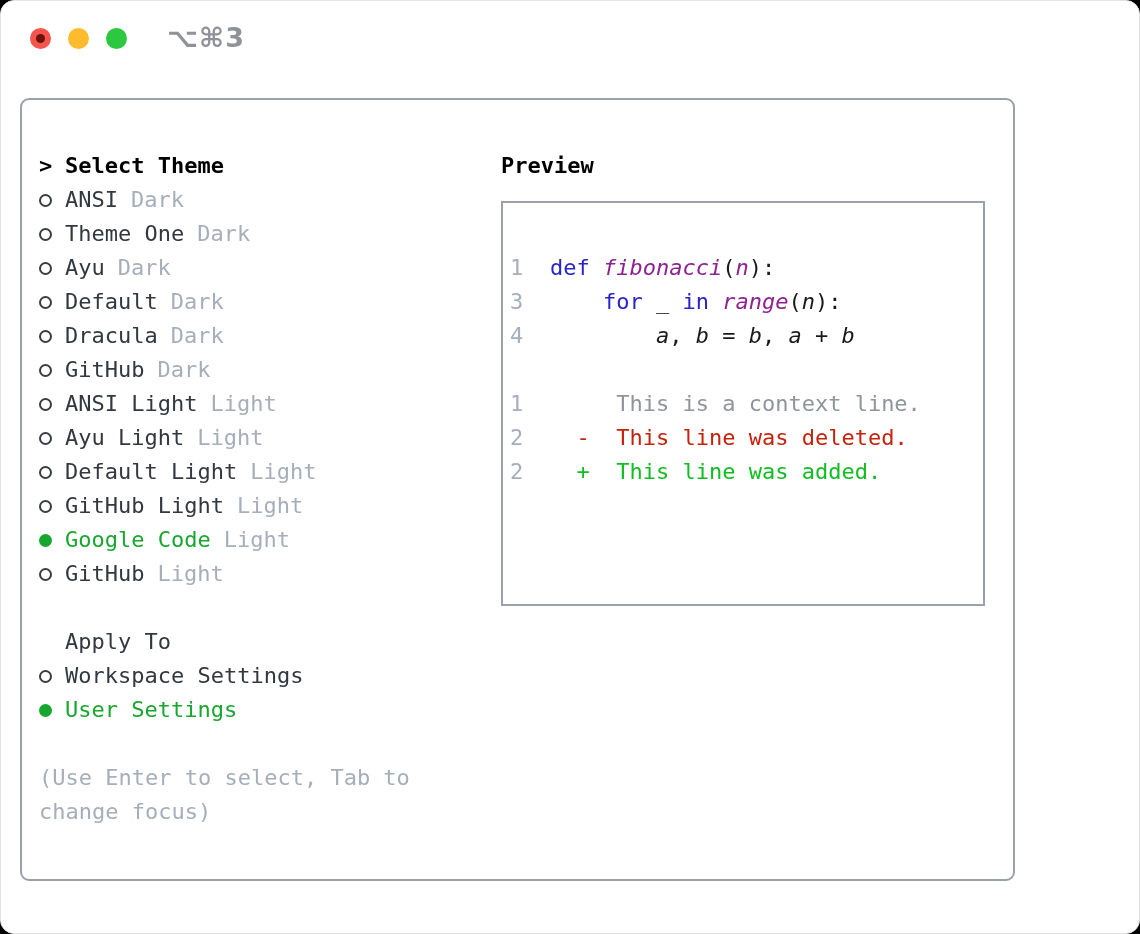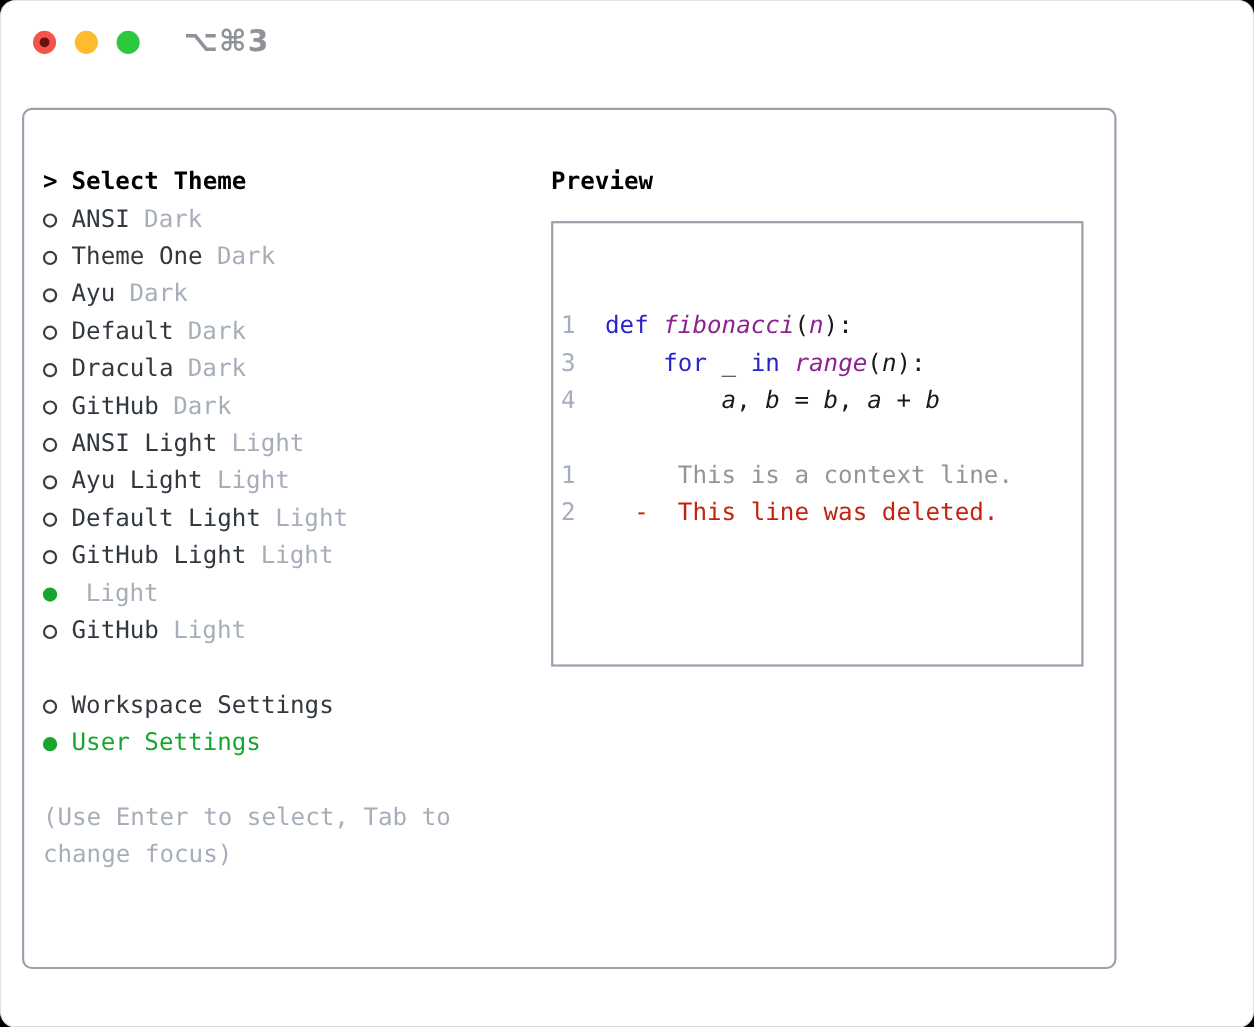--- a/index.html
+++ b/index.html
@@ -32,21 +32,21 @@
   .circle.on{background:var(--accent-green);border-color:var(--accent-green);}
   .label{color:var(--text-dark);}
   .label.sel{color:var(--accent-green);}
   .label.hdr{color:#000;font-weight:bold;}
   .variant{color:var(--muted-gray);margin-left:13px;}
   .spacer{height:34px;}
   .help{color:var(--muted-gray);width:30ch;white-space:normal;}
   
   .preview-title{position:absolute;left:479px;top:49px;height:34px;line-height:34px;font-weight:bold;color:#000;}
   .preview-box{position:absolute;left:479px;top:101px;width:484px;height:405px;border:2px solid var(--border-gray);background:#fff;overflow:hidden;}
-  .code{padding:48px 0 0 7px;margin-top:29px;}
+  .code{padding:48px 0 0 7px;}
   .code-row{height:34px;line-height:34px;white-space:pre;color:#1a1a1a;}
   .lnum{display:inline-block;width:40px;color:var(--line-number-gray);}
   .kw{color:var(--keyword-blue);}
   .fn{color:var(--function-purple);font-style:italic;}
   .pm{color:var(--function-purple);font-style:italic;}
   .id{font-style:italic;color:#1a1a1a;}
   .lit{color:var(--literal-teal);}
   .pl{color:#1a1a1a;}
   .ctx{color:var(--context-gray);}
   .del{color:var(--deleted-red);text-align:center;}
@@ -75,37 +75,42 @@
           <div class="trow"><span class="marker"><span class="circle"></span></span><span class="label">ANSI</span><span class="variant">Dark</span></div>
           <div class="trow"><span class="marker"><span class="circle"></span></span><span class="label">Theme One</span><span class="variant">Dark</span></div>
           <div class="trow"><span class="marker"><span class="circle"></span></span><span class="label">Ayu</span><span class="variant">Dark</span></div>
           <div class="trow"><span class="marker"><span class="circle"></span></span><span class="label">Default</span><span class="variant">Dark</span></div>
           <div class="trow"><span class="marker"><span class="circle"></span></span><span class="label">Dracula</span><span class="variant">Dark</span></div>
           <div class="trow"><span class="marker"><span class="circle"></span></span><span class="label">GitHub</span><span class="variant">Dark</span></div>
           <div class="trow"><span class="marker"><span class="circle"></span></span><span class="label">ANSI Light</span><span class="variant">Light</span></div>
           <div class="trow"><span class="marker"><span class="circle"></span></span><span class="label">Ayu Light</span><span class="variant">Light</span></div>
           <div class="trow"><span class="marker"><span class="circle"></span></span><span class="label">Default Light</span><span class="variant">Light</span></div>
           <div class="trow"><span class="marker"><span class="circle"></span></span><span class="label">GitHub Light</span><span class="variant">Light</span></div>
-          <div class="trow"><span class="marker"><span class="circle on"></span></span><span class="variant">Light</span></div>
+          <div class="trow"><span class="marker"><span class="circle on"></span></span><span class="label sel">Google Code</span><span class="variant">Light</span></div>
           <div class="trow"><span class="marker"><span class="circle"></span></span><span class="label">GitHub</span><span class="variant">Light</span></div>
         </div>
       <div class="spacer"></div>
+      <div class="trow">
+        <span class="marker"></span>
+        <span class="label">Apply To</span>
+      </div>
       <div>
           <div class="trow"><span class="marker"><span class="circle"></span></span><span class="label">Workspace Settings</span></div>
           <div class="trow"><span class="marker"><span class="circle on"></span></span><span class="label sel">User Settings</span></div>
         </div>
       <div class="spacer"></div>
       <div class="help">(Use Enter to select, Tab to change focus)</div>
     </div>
 
     <div class="preview-title">Preview</div>
     <div class="preview-box">
       <div class="code">
           <div class="code-row"><span class="lnum">1</span><span class="kw">def</span><span class="pl"> </span><span class="fn">fibonacci</span><span class="pl">(</span><span class="pm">n</span><span class="pl">):</span></div>
           <div class="code-row"><span class="lnum">3</span><span class="pl">    </span><span class="kw">for</span><span class="pl"> _ </span><span class="kw">in</span><span class="pl"> </span><span class="fn">range</span><span class="pl">(</span><span class="id">n</span><span class="pl">):</span></div>
           <div class="code-row"><span class="lnum">4</span><span class="pl">        </span><span class="id">a</span><span class="pl">, </span><span class="id">b</span><span class="pl"> = </span><span class="id">b</span><span class="pl">, </span><span class="id">a</span><span class="pl"> + </span><span class="id">b</span></div>
           <div class="code-row"><span class="lnum"></span></div>
           <div class="code-row"><span class="lnum">1</span><span class="ctx">     This is a context line.</span></div>
           <div class="code-row"><span class="lnum">2</span><span class="pl">  </span><span class="del">-  This line was deleted.</span></div>
+          <div class="code-row"><span class="lnum">2</span><span class="pl">  </span><span class="add">+  This line was added.</span></div>
         </div>
     </div>
   </div>
 </div>
 
 </body></html>

